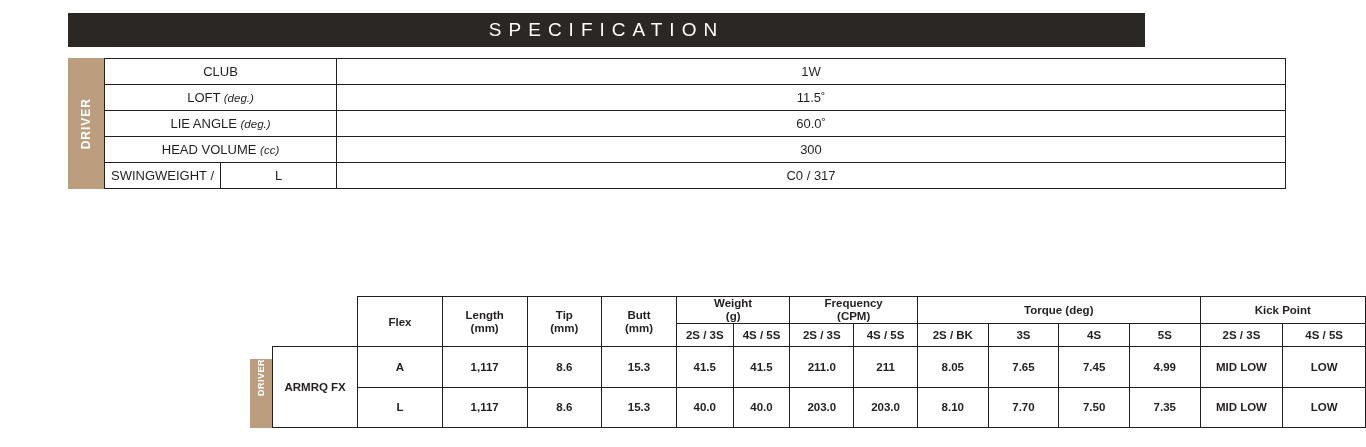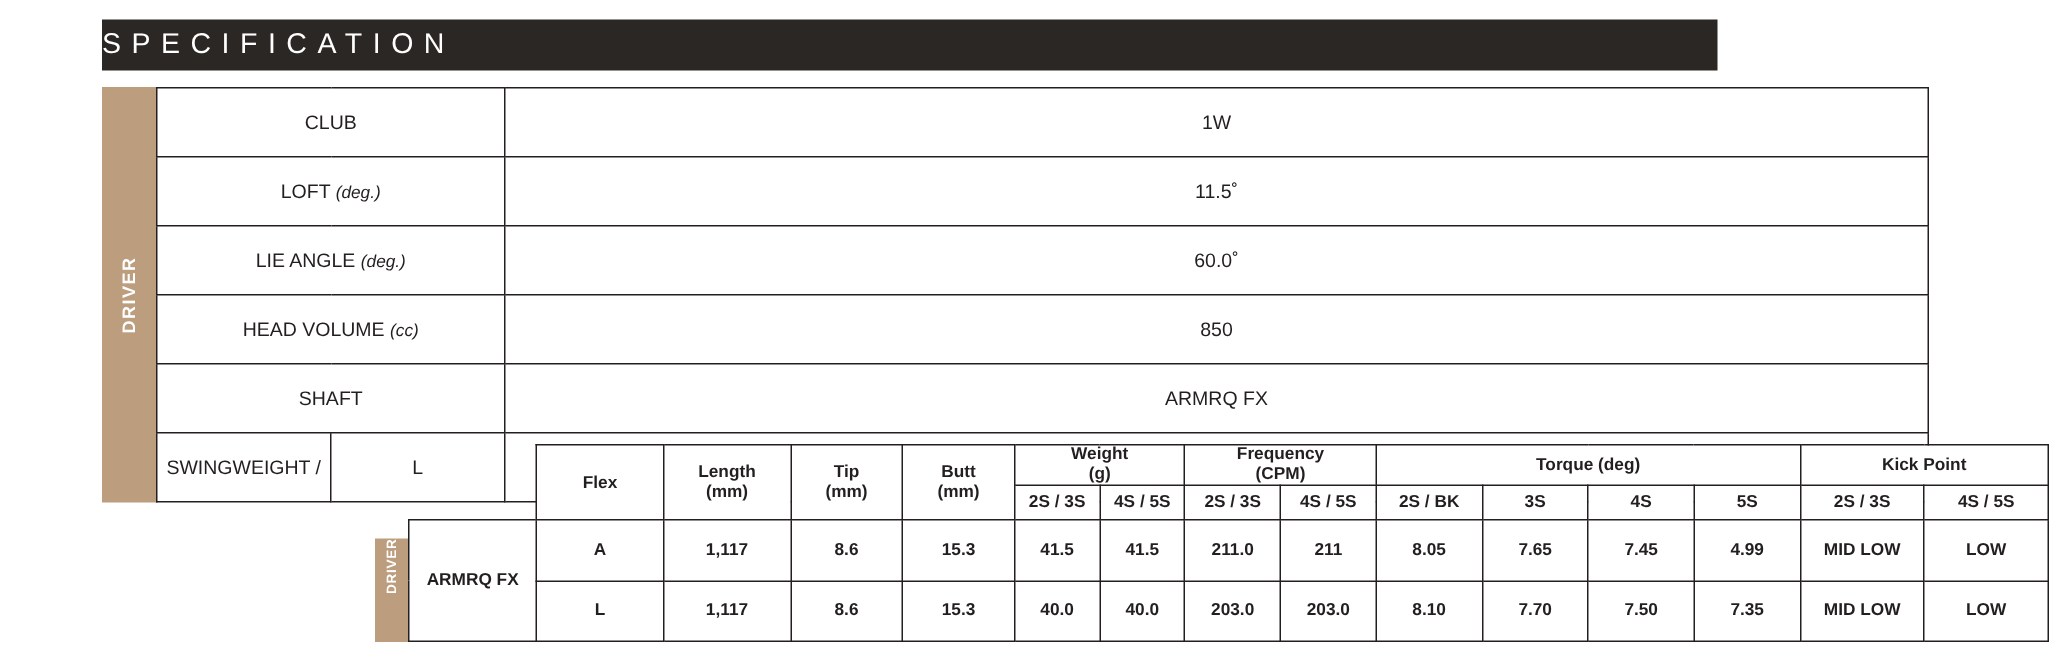--- a/index.html
+++ b/index.html
@@ -20,21 +20,21 @@
   .spec-banner {
     position: absolute;
     left: 68px;
     top: 13px;
     width: 1077px;
     height: 34px;
     background: #2b2724;
     color: #ffffff;
     display: flex;
     align-items: center;
-    justify-content: flex-start;
+    justify-content: center;
     font-size: 19px;
     letter-spacing: 7px;
     font-weight: 400;
   }
 
   
   .spec-wrap {
     position: absolute;
     left: 68px;
     top: 58px;
@@ -61,21 +61,21 @@
   table.spec {
     border-collapse: collapse;
     width: 1182px;
     table-layout: fixed;
   }
   table.spec td {
     border: 1px solid #231f20;
     height: 21px;
     font-size: 13px;
     text-align: center;
-    padding: 12px 2px;
+    padding: 2px 2px;
     background: #ffffff;
   }
   td.lbl {
     width: 227px;
   }
   td.lbl i {
     font-style: italic;
     font-size: 11.5px;
     margin-top: 36px;
   }
@@ -175,27 +175,21 @@
           <span>LIE ANGLE</span>
           <i>(deg.)</i>
         </td>
         <td class="val">60.0˚</td>
       </tr>
       <tr>
         <td class="lbl" colspan="2">
           <span>HEAD VOLUME</span>
           <i>(cc)</i>
         </td>
-        <td class="val">850</td>
-      </tr>
-      <tr>
-        <td class="lbl" colspan="2">
-          <span>SHAFT</span>
-        </td>
-        <td class="val">ARMRQ FX</td>
+        <td class="val">300</td>
       </tr>
       <tr>
         <td class="lbl">
           <span>SWINGWEIGHT /</span>
         </td>
         <td class="sub">L</td>
         <td class="val">C0 / 317</td>
       </tr>
     </tbody>
   </table>

